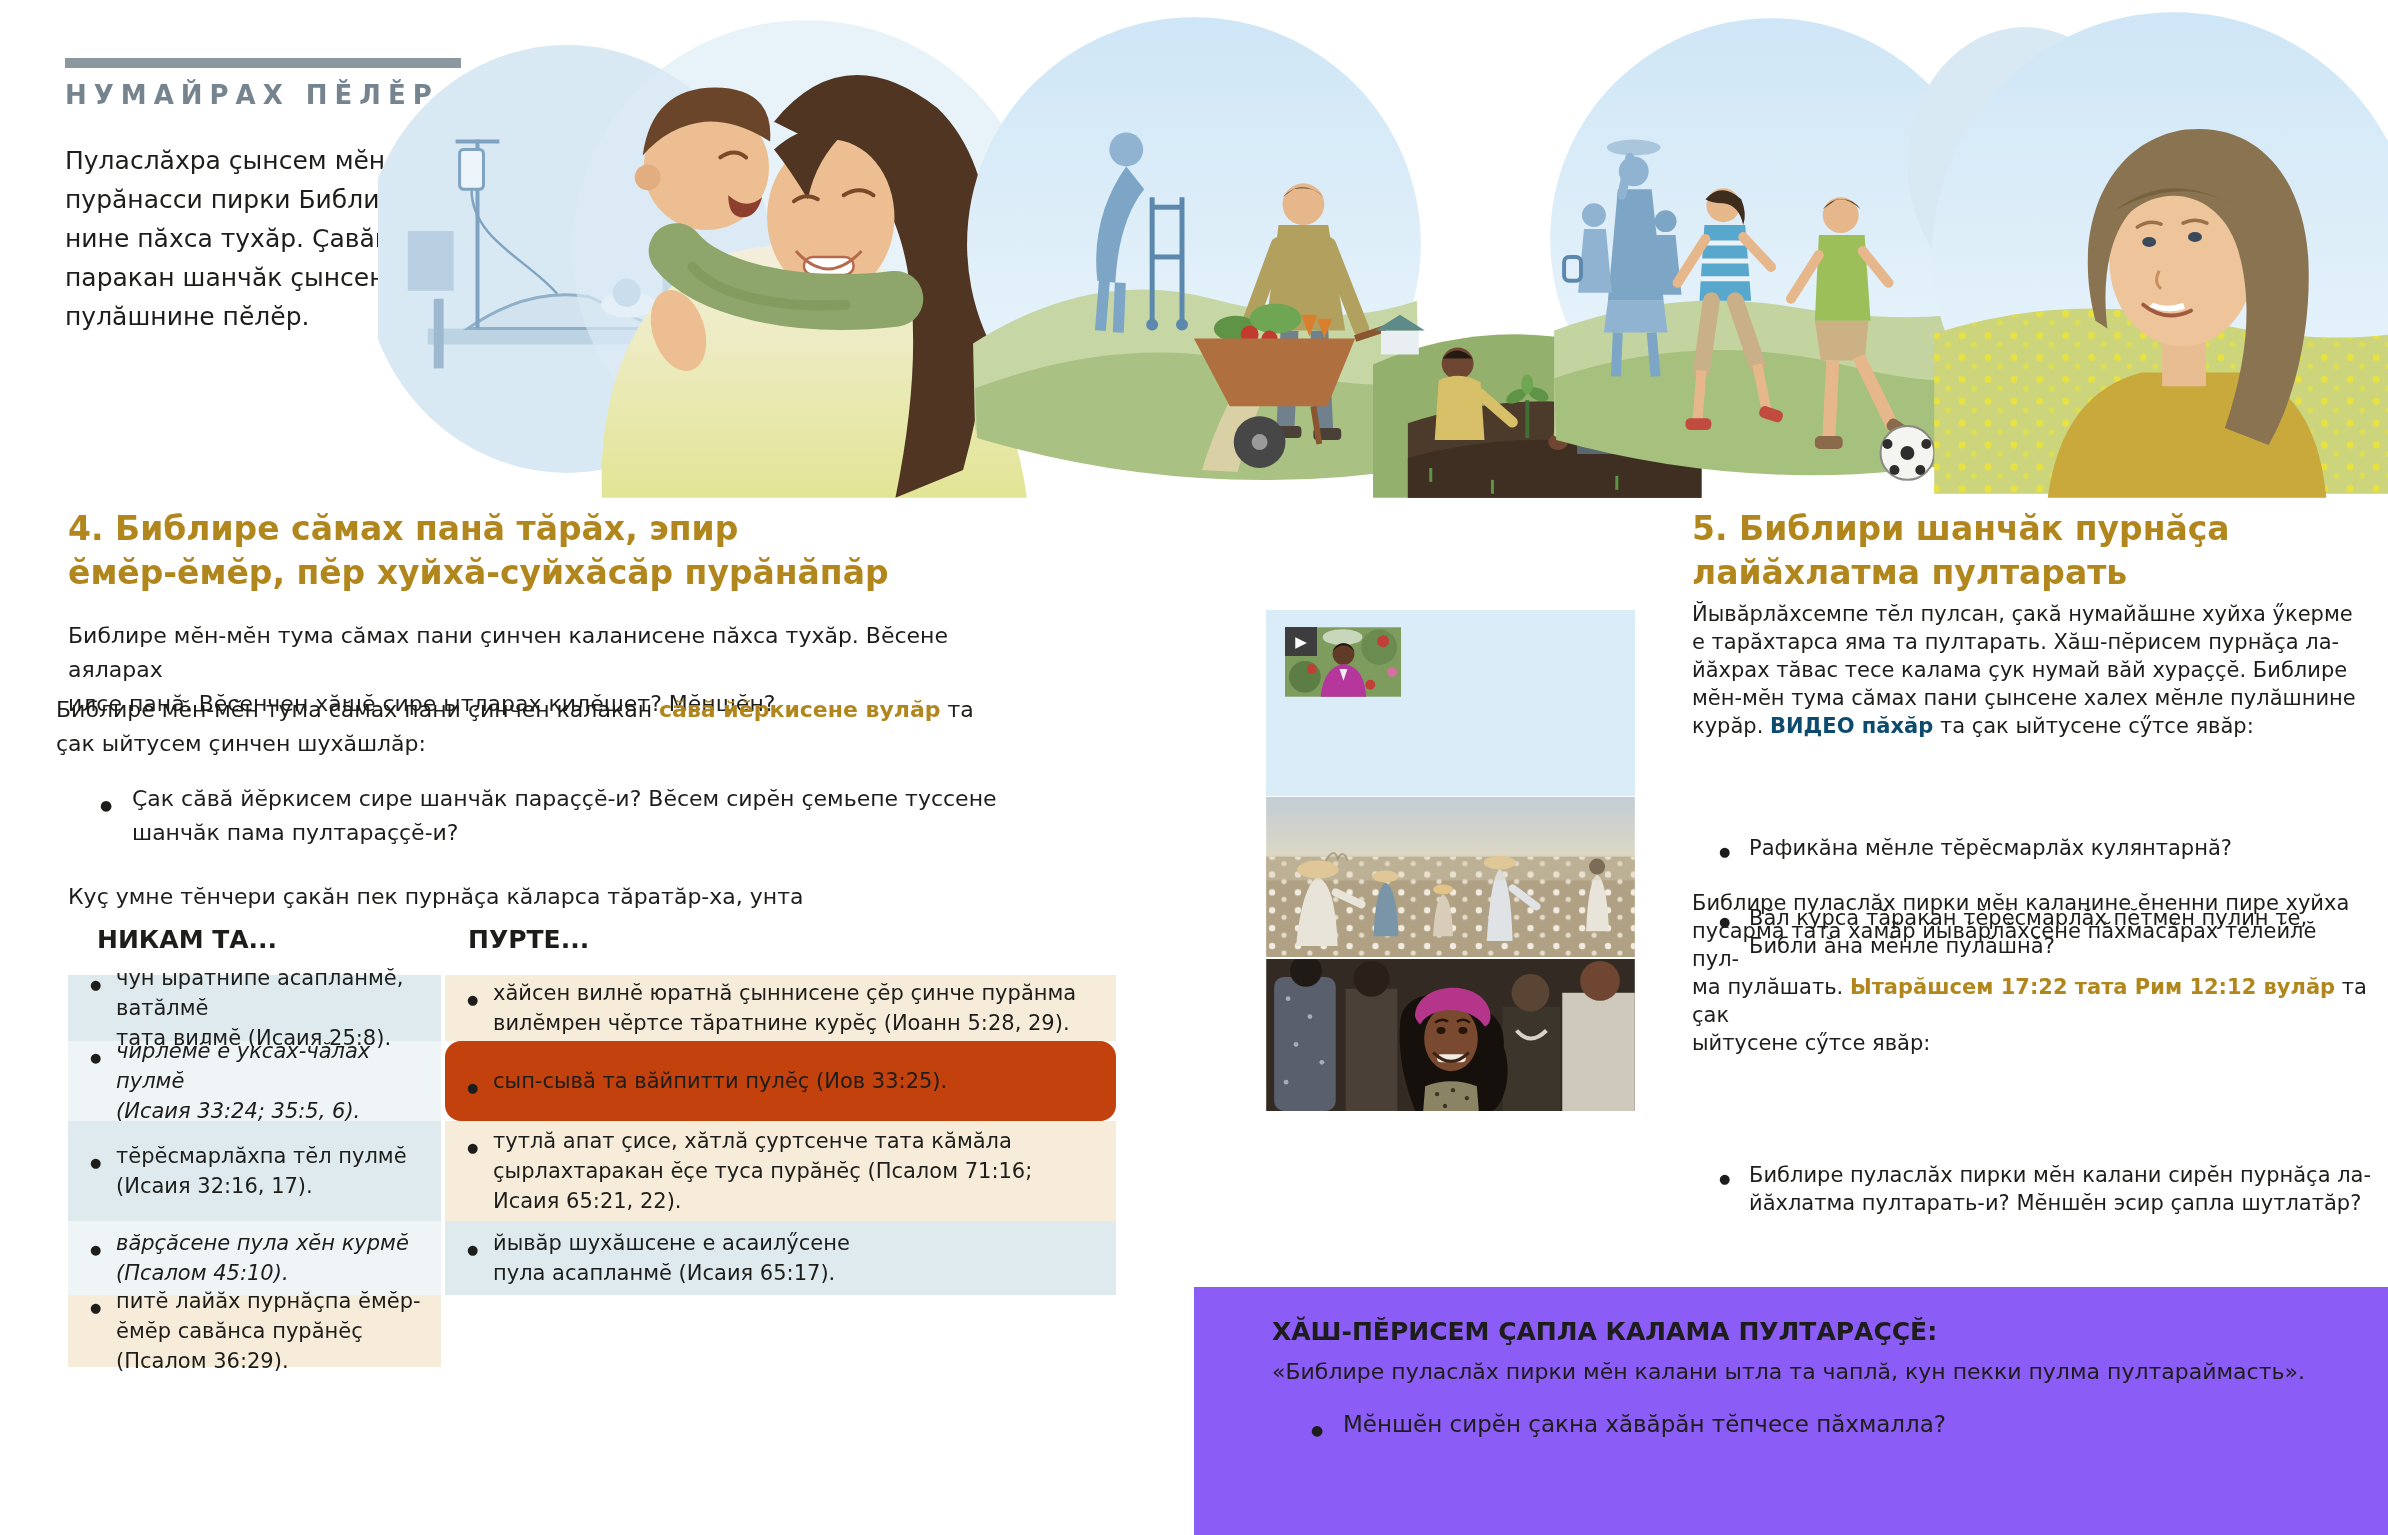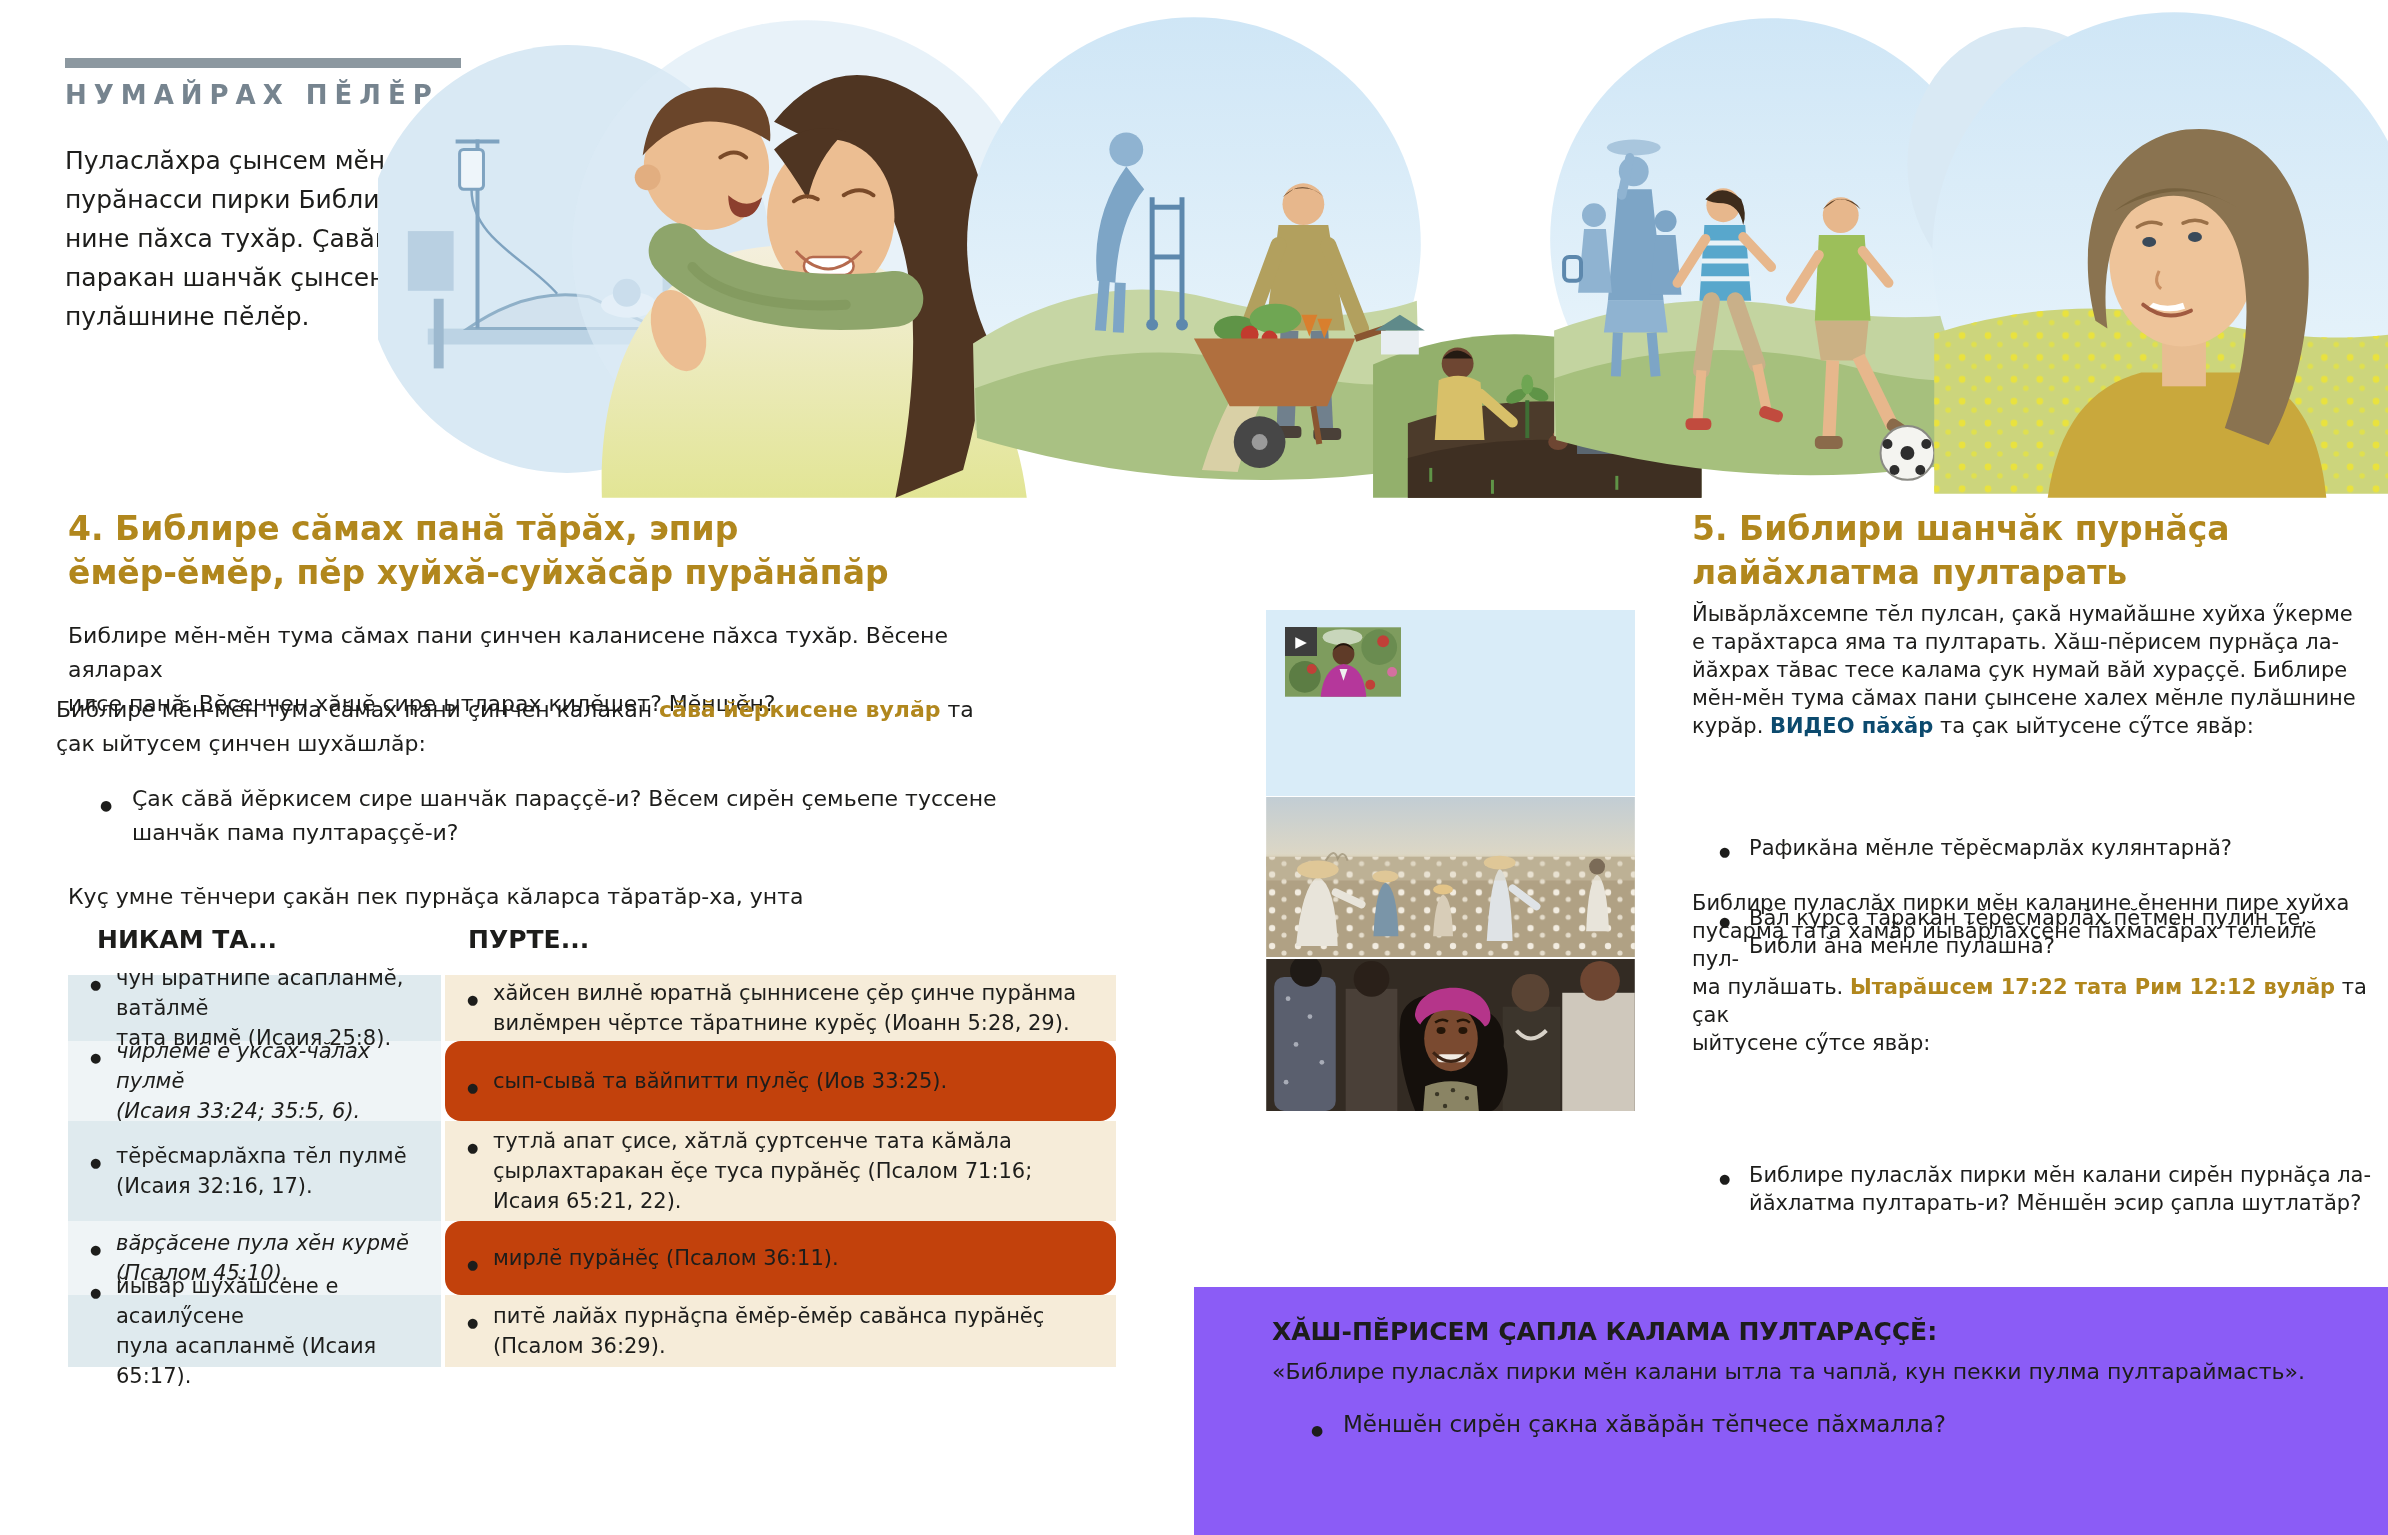--- a/index.html
+++ b/index.html
@@ -320,23 +320,20 @@
     </div>
   <div class="cell c2 odd">
       <span class="txt pre">тутлӑ апат ҫисе, хӑтлӑ ҫуртсенче тата кӑмӑла
 ҫырлахтаракан ӗҫе туса пурӑнӗҫ (Псалом 71:16;
 Исаия 65:21, 22).</span>
     </div>
   <div class="cell c1 even">
       <span class="txt pre">вӑрҫӑсене пула хӗн курмӗ
 (Псалом 45:10).</span>
     </div>
-  <div class="cell c2 even">
-      <span class="txt pre">мирлӗ пурӑнӗҫ (Псалом 36:11).</span>
-    </div>
   <div class="cell c1 odd">
       <span class="txt pre">йывӑр шухӑшсене е асаилӳсене
 пула асапланмӗ (Исаия 65:17).</span>
     </div>
   <div class="cell c2 odd">
       <span class="txt pre">питӗ лайӑх пурнӑҫпа ӗмӗр-ӗмӗр савӑнса пурӑнӗҫ
 (Псалом 36:29).</span>
     </div>
 </div>
 

